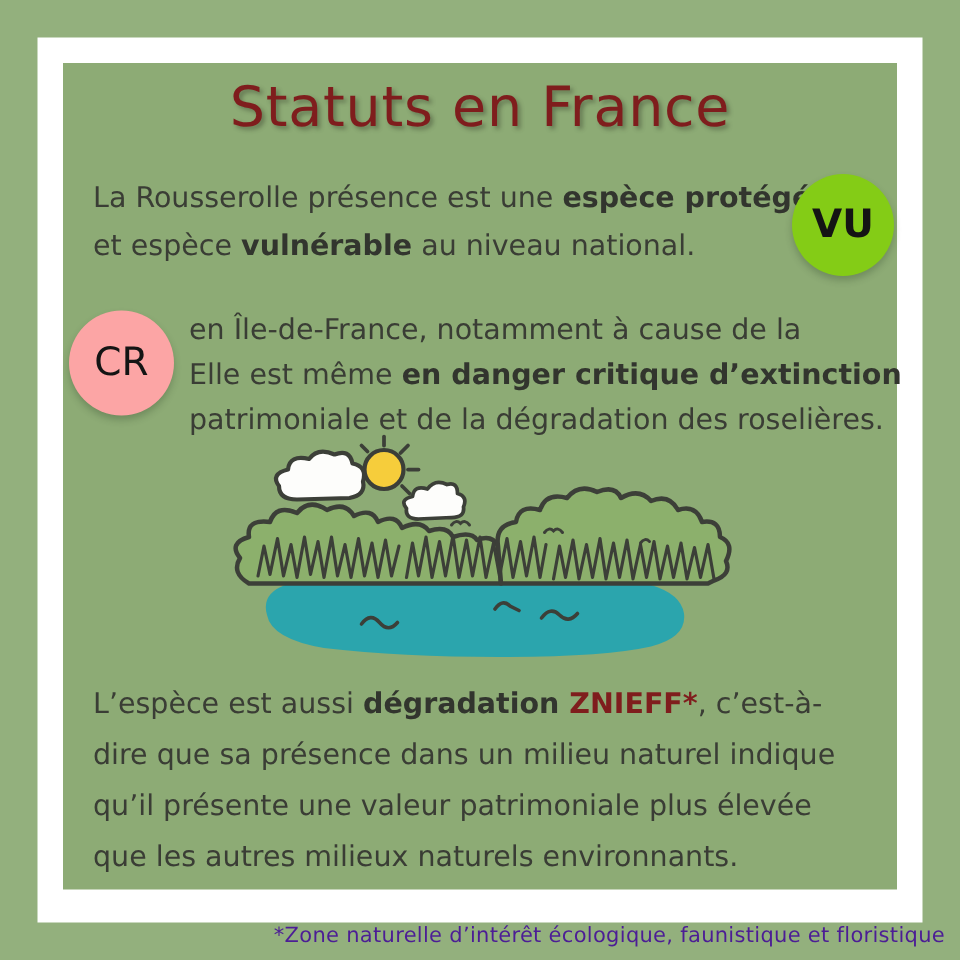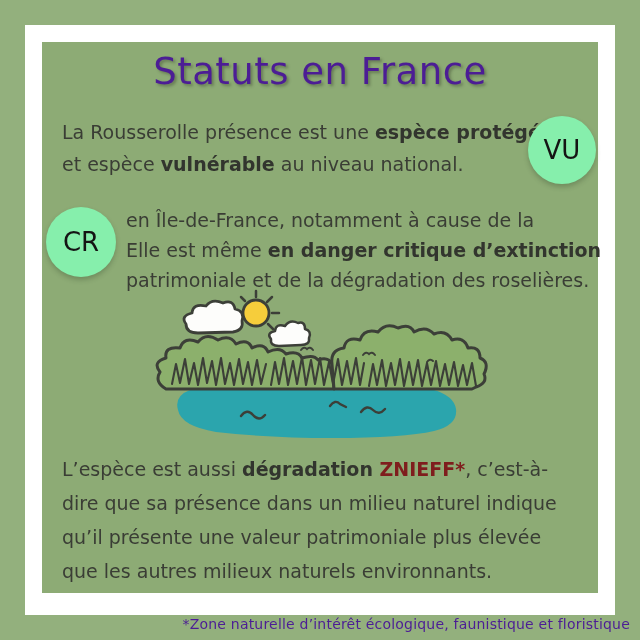--- a/index.html
+++ b/index.html
@@ -19,21 +19,21 @@
   }
   .panel {
     position: absolute;
     left: 17px; top: 17px; right: 17px; bottom: 22px;
     background: #8dab75;
   }
   .title {
     position: absolute;
     top: 6px; left: 0; right: 0;
     text-align: center;
-    color: #4c1d95;
+    color: #7f1d1d;
     font-size: 37px;
     line-height: 48px;
     letter-spacing: 0.5px;
     text-shadow: 2px 2px 3px rgba(55, 65, 45, 0.45);
   }
   .para {
     position: absolute;
     color: #3a3d35;
     font-size: 19px;
   }
@@ -73,25 +73,25 @@
 <div class="frame">
   <div class="panel">
 
     <div class="title">Statuts en France</div>
 
     <div class="para p1">
         <div class="line"><span>La Rousserolle présence est une </span><span class="bold">espèce protégée</span></div>
         <div class="line"><span>et espèce </span><span class="bold">vulnérable</span><span> au niveau national.</span></div>
       </div>
 
-    <div class="badge vu" style="background-color: #86efac;">
+    <div class="badge vu" style="background-color: #84cc16; font-weight: bold;">
       <span>VU</span>
     </div>
 
-    <div class="badge cr" style="background-color: #86efac;">
+    <div class="badge cr" style="background-color: #fca5a5;">
       <span>CR</span>
     </div>
 
     <div class="para p2">
         <div class="line"><span>en Île-de-France, notamment à cause de la</span></div>
         <div class="line"><span>Elle est même </span><span class="bold">en danger critique d’extinction</span></div>
         <div class="line"><span>patrimoniale et de la dégradation des roselières.</span></div>
       </div>
 
     <svg class="illu" viewBox="0 0 384 168" xmlns="http://www.w3.org/2000/svg">

